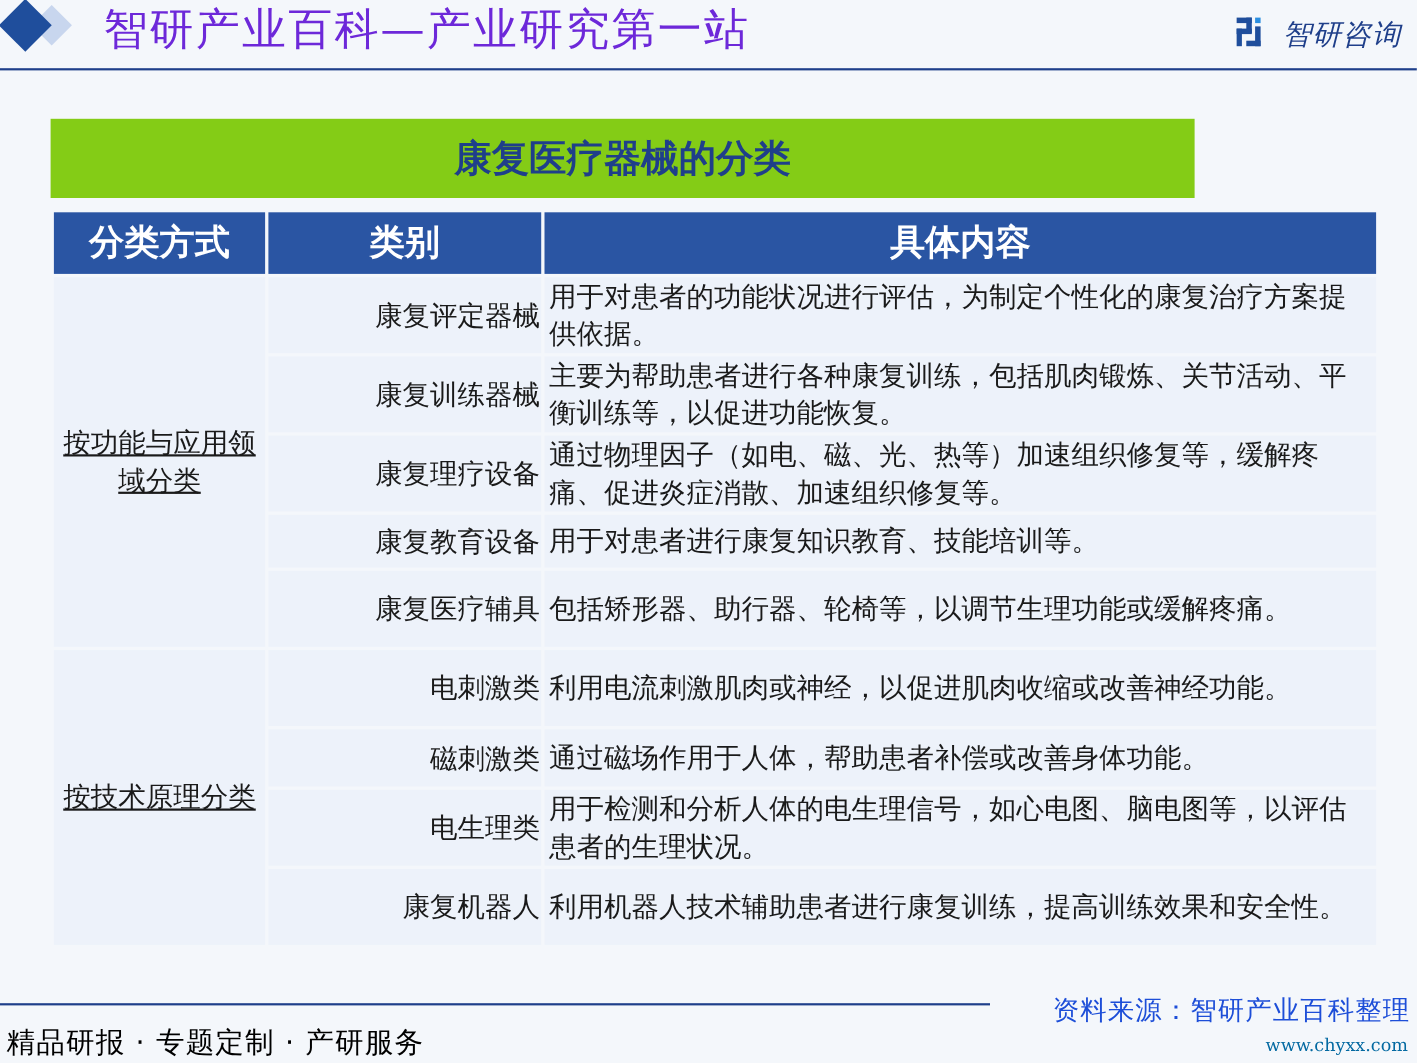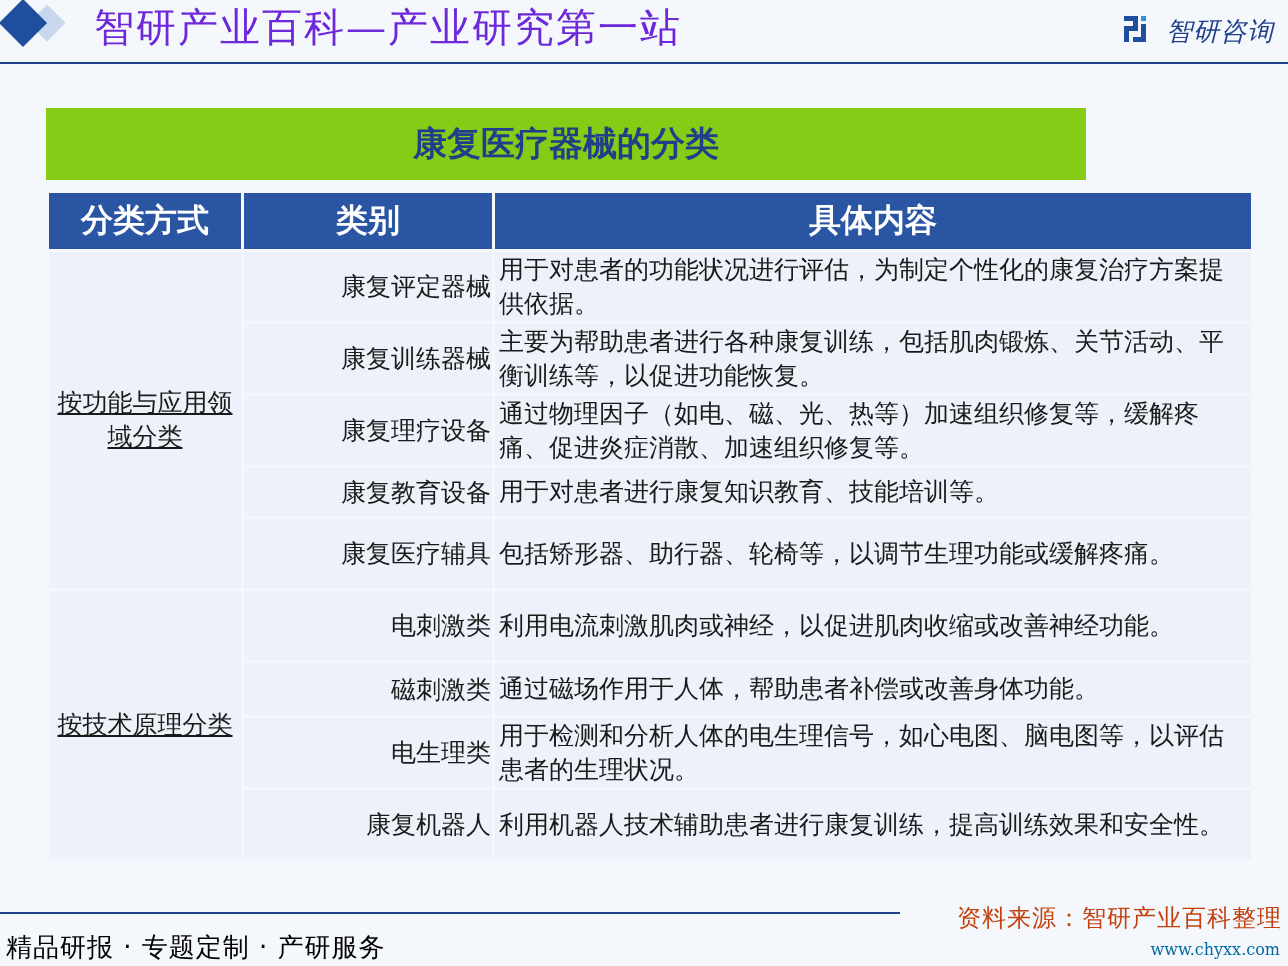--- a/index.html
+++ b/index.html
@@ -24,21 +24,21 @@
   table { position:absolute; left:46px; top:190px; width:1208px; border-collapse:separate; border-spacing:3px; }
   th { background:#2a55a3; color:#fff; font-size:32px; font-weight:bold; height:54px;
        font-family:Liberation Serif, serif; }
   td { background:#edf2fa; font-size:25px; color:#1a1a1a; }
   td.method { text-align:center; width:190px; line-height:34px;text-decoration:underline; }
   td.cat { text-align:right; width:246px; }
   td.desc { padding:0 4px; line-height:34px;margin-left:12px; }
 
   .footer-line { position:absolute; left:0; top:912px; width:900px; height:2px; background:#1f3f8a; }
   .footer-left { position:absolute; left:6px; top:930px; font-size:26px; color:#000000; letter-spacing:1px; }
-  .footer-source { position:absolute; right:6px; top:902px; font-size:24px; color:#c2410c; letter-spacing:1px; }
+  .footer-source { position:absolute; right:6px; top:902px; font-size:24px; color:#1d4ed8; letter-spacing:1px; }
   .footer-url { position:absolute; right:8px; top:940px; font-size:16px; color:#0369a1;
                 font-family:"DejaVu Serif", serif; }
 </style>
 </head>
 <body>
 
 <div class="header">
   <div class="diamond2"></div>
   <div class="diamond"></div>
   <div class="site-title">智研产业百科—产业研究第一站</div>

